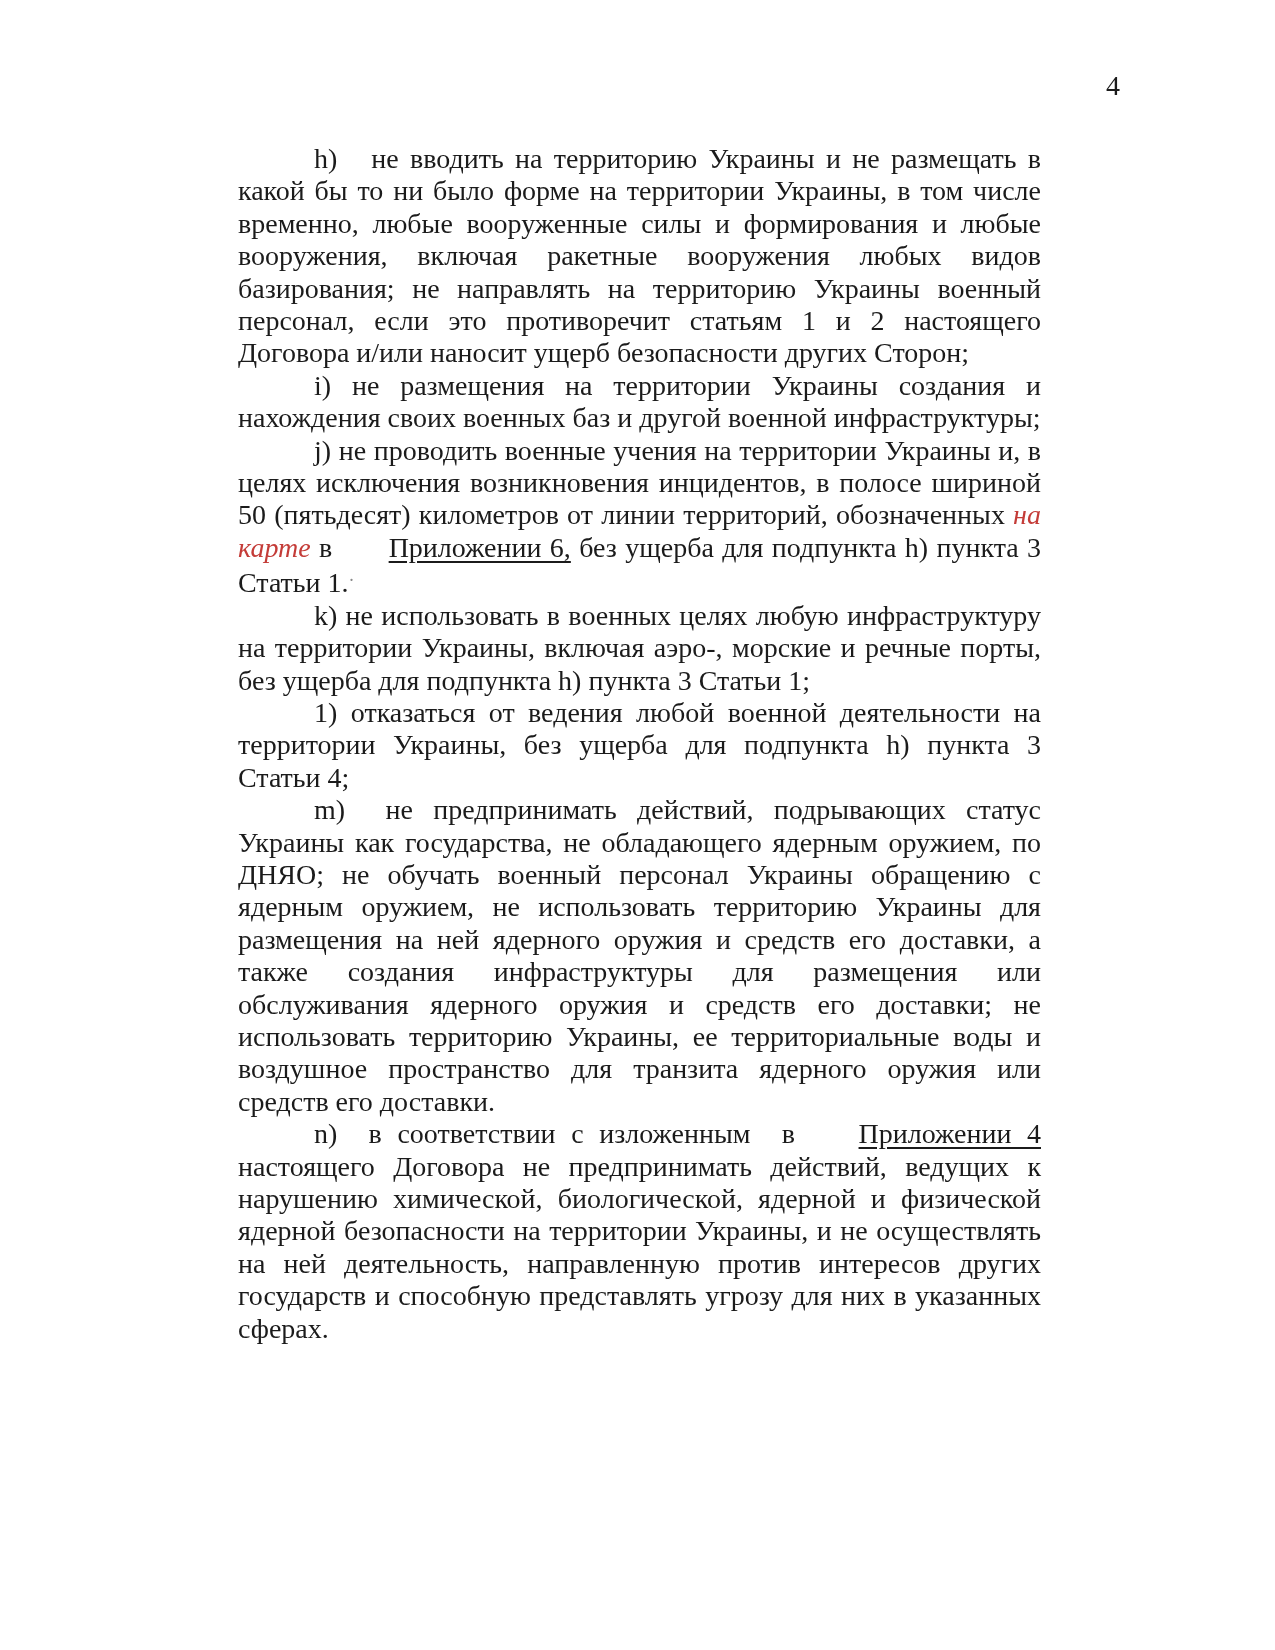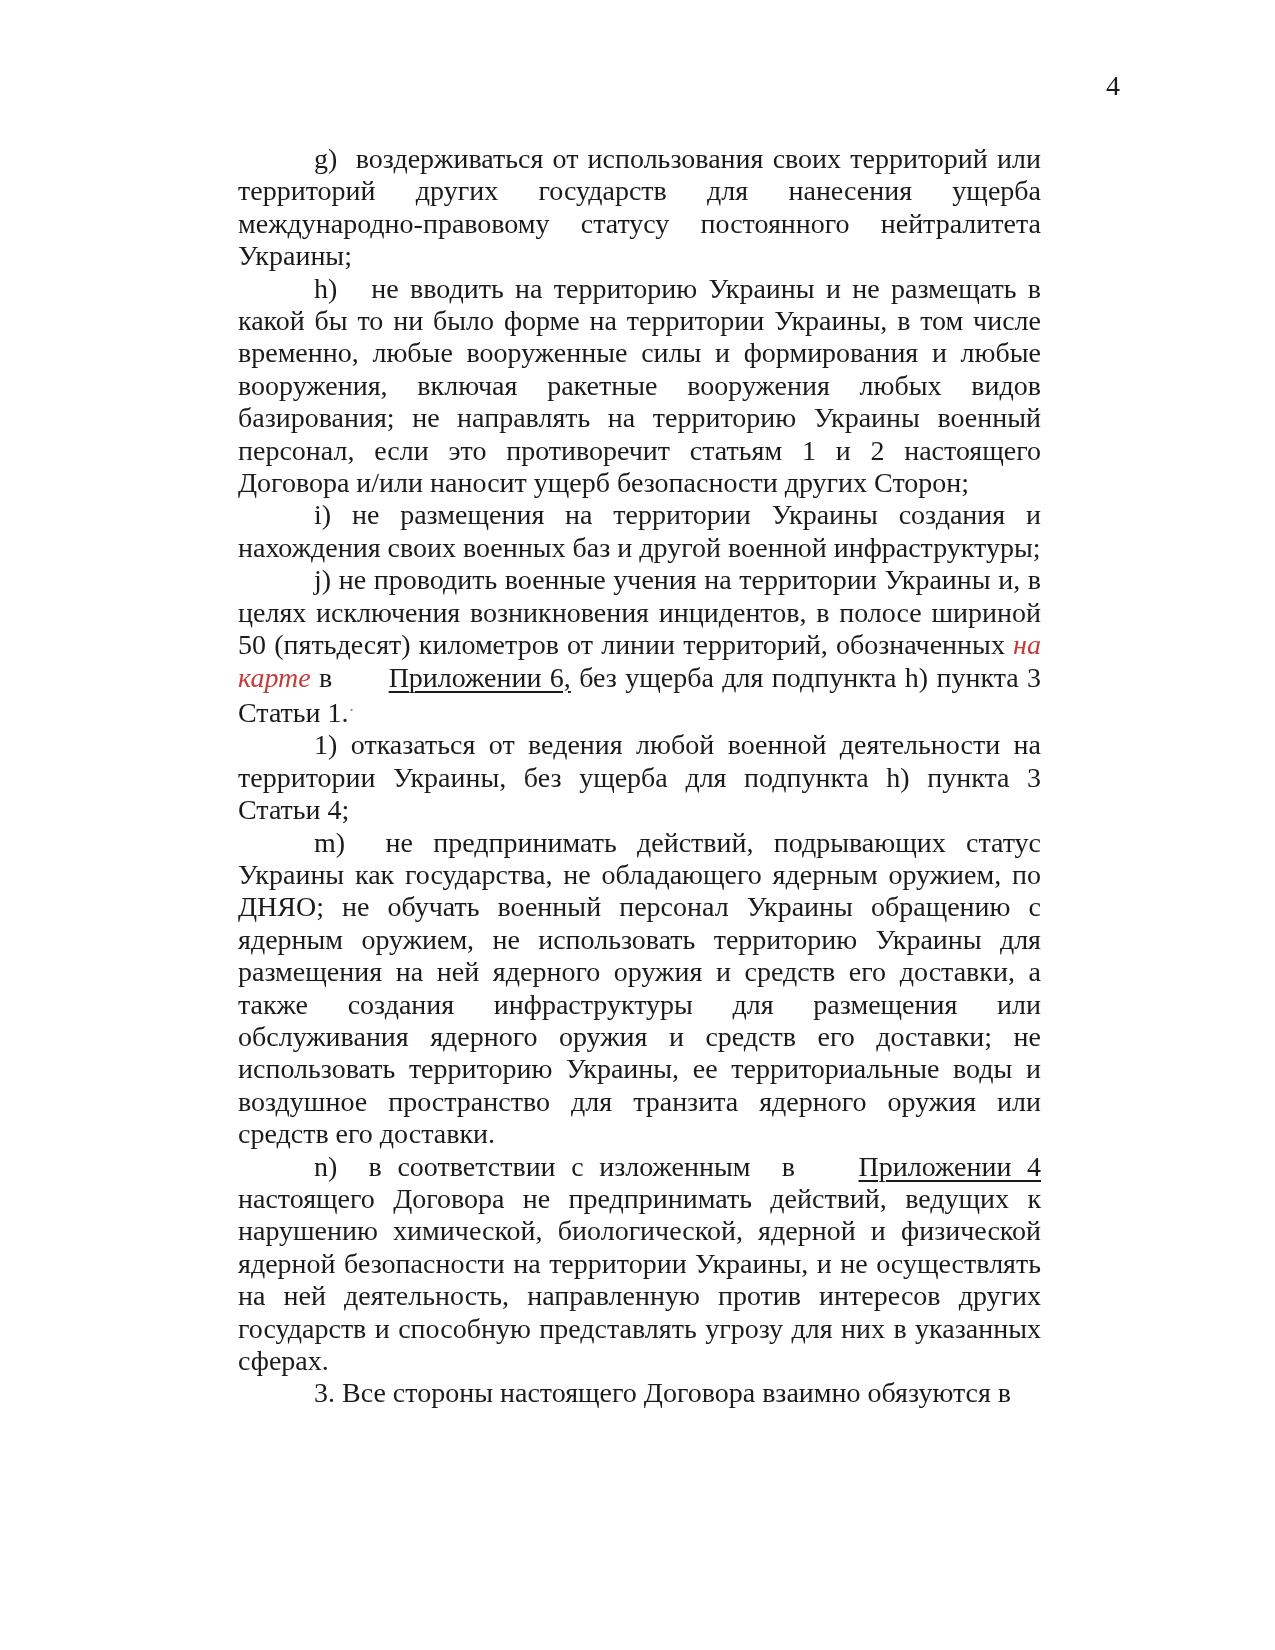--- a/index.html
+++ b/index.html
@@ -56,32 +56,31 @@
 </style>
 </head>
 <body>
 
 <div class="page">
 
   <div class="page-number">4</div>
 
   <div class="content">
 
-    <p class="para"><span class="seg">g)  воздерживаться от использования своих территорий или территорий других государств для нанесения ущерба международно-правовому статусу постоянного нейтралитета Украины;</span></p>
 
     <p class="para"><span class="seg">h)&nbsp;&nbsp; не вводить на территорию Украины и не размещать в какой бы то ни было форме на территории Украины, в том числе временно, любые вооруженные силы и формирования и любые вооружения, включая ракетные вооружения любых видов базирования; не направлять на территорию Украины военный персонал, если это противоречит статьям 1 и 2 настоящего Договора и/или наносит ущерб безопасности других Сторон;</span></p>
 
     <p class="para"><span class="seg">i) не размещения на территории Украины создания и нахождения своих военных баз и другой военной инфраструктуры;</span></p>
 
     <p class="para"><span class="seg">j) не проводить военные учения на территории Украины и, в целях исключения возникновения инцидентов, в полосе шириной 50 (пятьдесят) километров от линии территорий, обозначенных </span><span class="seg red-italic">на карте</span><span class="seg"> в </span><span class="seg underline">Приложении 6,</span><span class="seg"> без ущерба для подпункта h) пункта 3 Статьи 1.</span><span class="seg faint">·</span></p>
 
+    <p class="para"><span class="seg">k) не использовать в военных целях любую инфраструктуру на территории Украины, включая аэро-, морские и речные порты, без ущерба для подпункта h) пункта 3 Статьи 1;</span></p>
 
     <p class="para"><span class="seg">1) отказаться от ведения любой военной деятельности на территории Украины, без ущерба для подпункта h) пункта 3 Статьи 4;</span></p>
 
     <p class="para"><span class="seg">m)&nbsp; не предпринимать действий, подрывающих статус Украины как государства, не обладающего ядерным оружием, по ДНЯО; не обучать военный персонал Украины обращению с ядерным оружием, не использовать территорию Украины для размещения на ней ядерного оружия и средств его доставки, а также создания инфраструктуры для размещения или обслуживания ядерного оружия и средств его доставки; не использовать территорию Украины, ее территориальные воды и воздушное пространство для транзита ядерного оружия или средств его доставки.</span></p>
 
     <p class="para"><span class="seg">n)&nbsp; в соответствии с изложенным&nbsp; в </span><span class="seg underline">Приложении 4</span><span class="seg"> настоящего Договора не предпринимать действий, ведущих к нарушению химической, биологической, ядерной и физической ядерной безопасности на территории Украины, и не осуществлять на ней деятельность, направленную против интересов других государств и способную представлять угрозу для них в указанных сферах.</span></p>
 
 
-    <p class="para"><span class="seg">3. Все стороны настоящего Договора взаимно обязуются в</span></p>
 
   </div>
 </div>
 
 </body></html>

